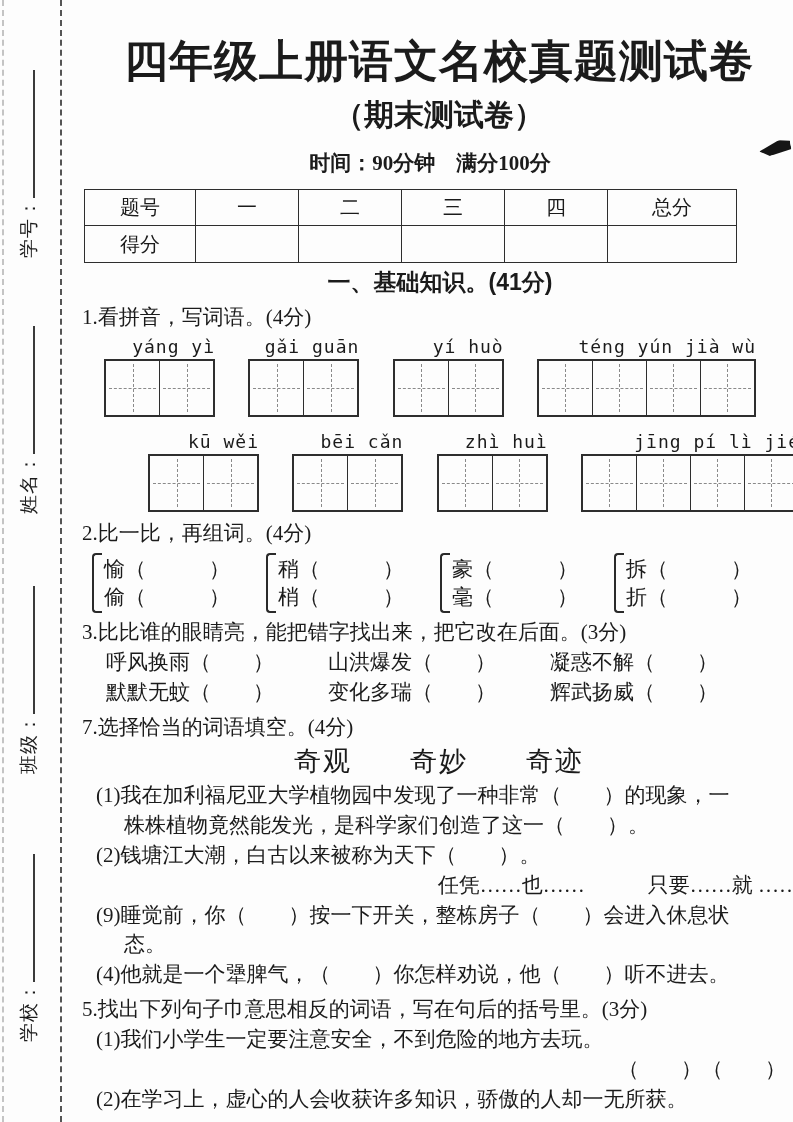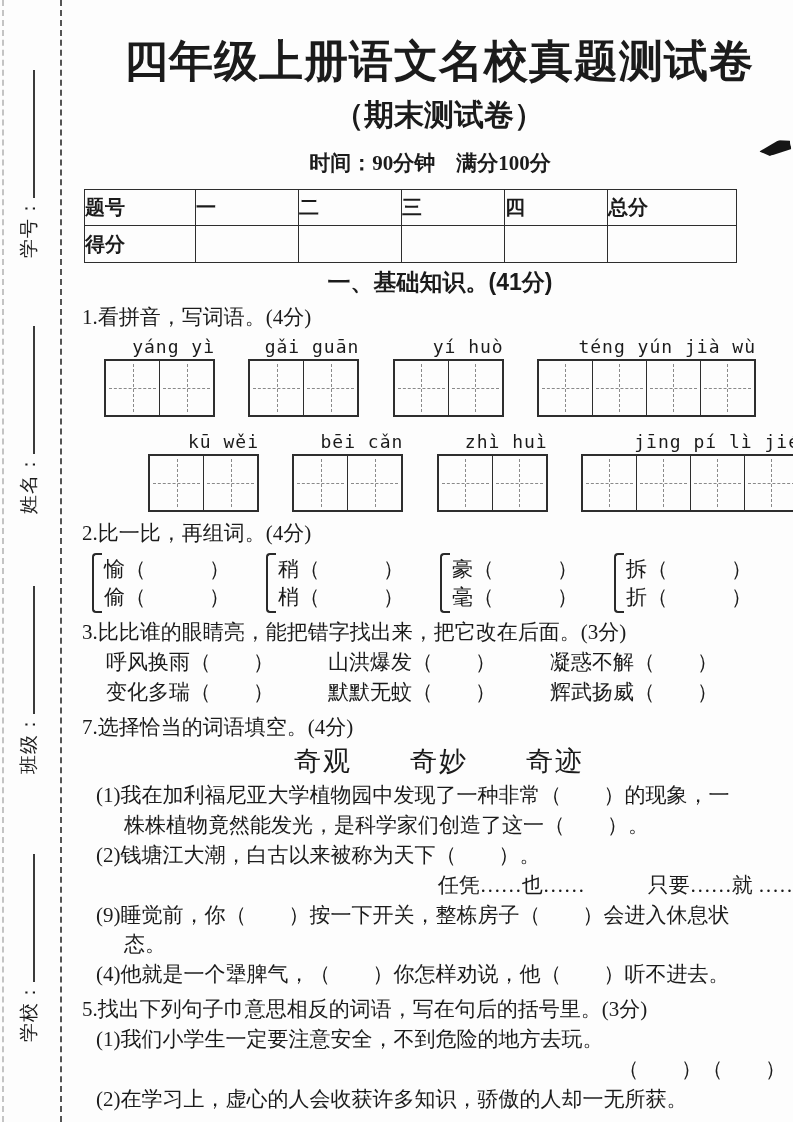--- a/index.html
+++ b/index.html
@@ -23,22 +23,22 @@
   .sg-0{top:258px;} .sg-1{top:514px;} .sg-2{top:774px;} .sg-3{top:1042px;}
   
   .content{flex:1;padding:20px 14px 0 16px;box-sizing:border-box;}
   .title{font-family:"Liberation Sans","DejaVu Sans",sans-serif;font-weight:900;
     font-size:44px;text-align:center;letter-spacing:1px;line-height:1.1;margin-top:17px;}
   .subtitle{font-family:"Liberation Sans","DejaVu Sans",sans-serif;font-weight:800;
     font-size:30px;text-align:center;margin-top:10px;}
   .meta{font-size:21px;text-align:center;padding-right:18px;margin-top:13px;font-weight:600;}
   
   table.score{border-collapse:collapse;margin:12px 0 0 6px;}
-  table.score td{border:1.6px solid #2e2e2e;text-align:left;font-size:20px;
-    height:36px;padding:0;font-weight:bold;}
+  table.score td{border:1.6px solid #2e2e2e;text-align:center;font-size:20px;
+    height:36px;padding:0;}
   table.score tr:first-child td{height:35px;}
   .col-label{width:110px;} .col-num{width:102px;} .col-total{width:128px;}
   
   .sec-heading{font-family:Liberation Sans, sans-serif;font-weight:800;
     font-size:23px;margin:4px 0 4px 2px;text-align:center;}
   .q-title{font-size:21px;margin:5px 0 2px 4px;line-height:1.35;}
   .tline{font-size:21px;line-height:1.42;margin-left:18px;}
   .tline.cont{margin-left:46px;}
   .tline.centered{text-align:right;margin-left:0;}
   .tline.rightal{text-align:right;padding-right:14px;margin-left:0;}
@@ -214,22 +214,22 @@
       </div>
     </div>
 
     <div class="q-title">3.比比谁的眼睛亮，能把错字找出来，把它改在后面。(3分)</div>
     <div class="err-row">
       <span>呼风换雨（　　）</span>
       <span>山洪爆发（　　）</span>
       <span>凝惑不解（　　）</span>
     </div>
     <div class="err-row">
+      <span>默默无蚊（　　）</span>
       <span>变化多瑞（　　）</span>
-      <span>默默无蚊（　　）</span>
       <span>辉武扬威（　　）</span>
     </div>
 
     <div class="q-title">7.选择恰当的词语填空。(4分)</div>
     <div class="wordbank">奇观　　奇妙　　奇迹</div>
     <div class="tline">(1)我在加利福尼亚大学植物园中发现了一种非常（　　）的现象，一</div>
     <div class="tline cont">株株植物竟然能发光，是科学家们创造了这一（　　）。</div>
     <div class="tline">(2)钱塘江大潮，白古以来被称为天下（　　）。</div>
     <div class="tline centered">任凭……也……　　　只要……就 ……</div>
     <div class="tline">(9)睡觉前，你（　　）按一下开关，整栋房子（　　）会进入休息状</div>

